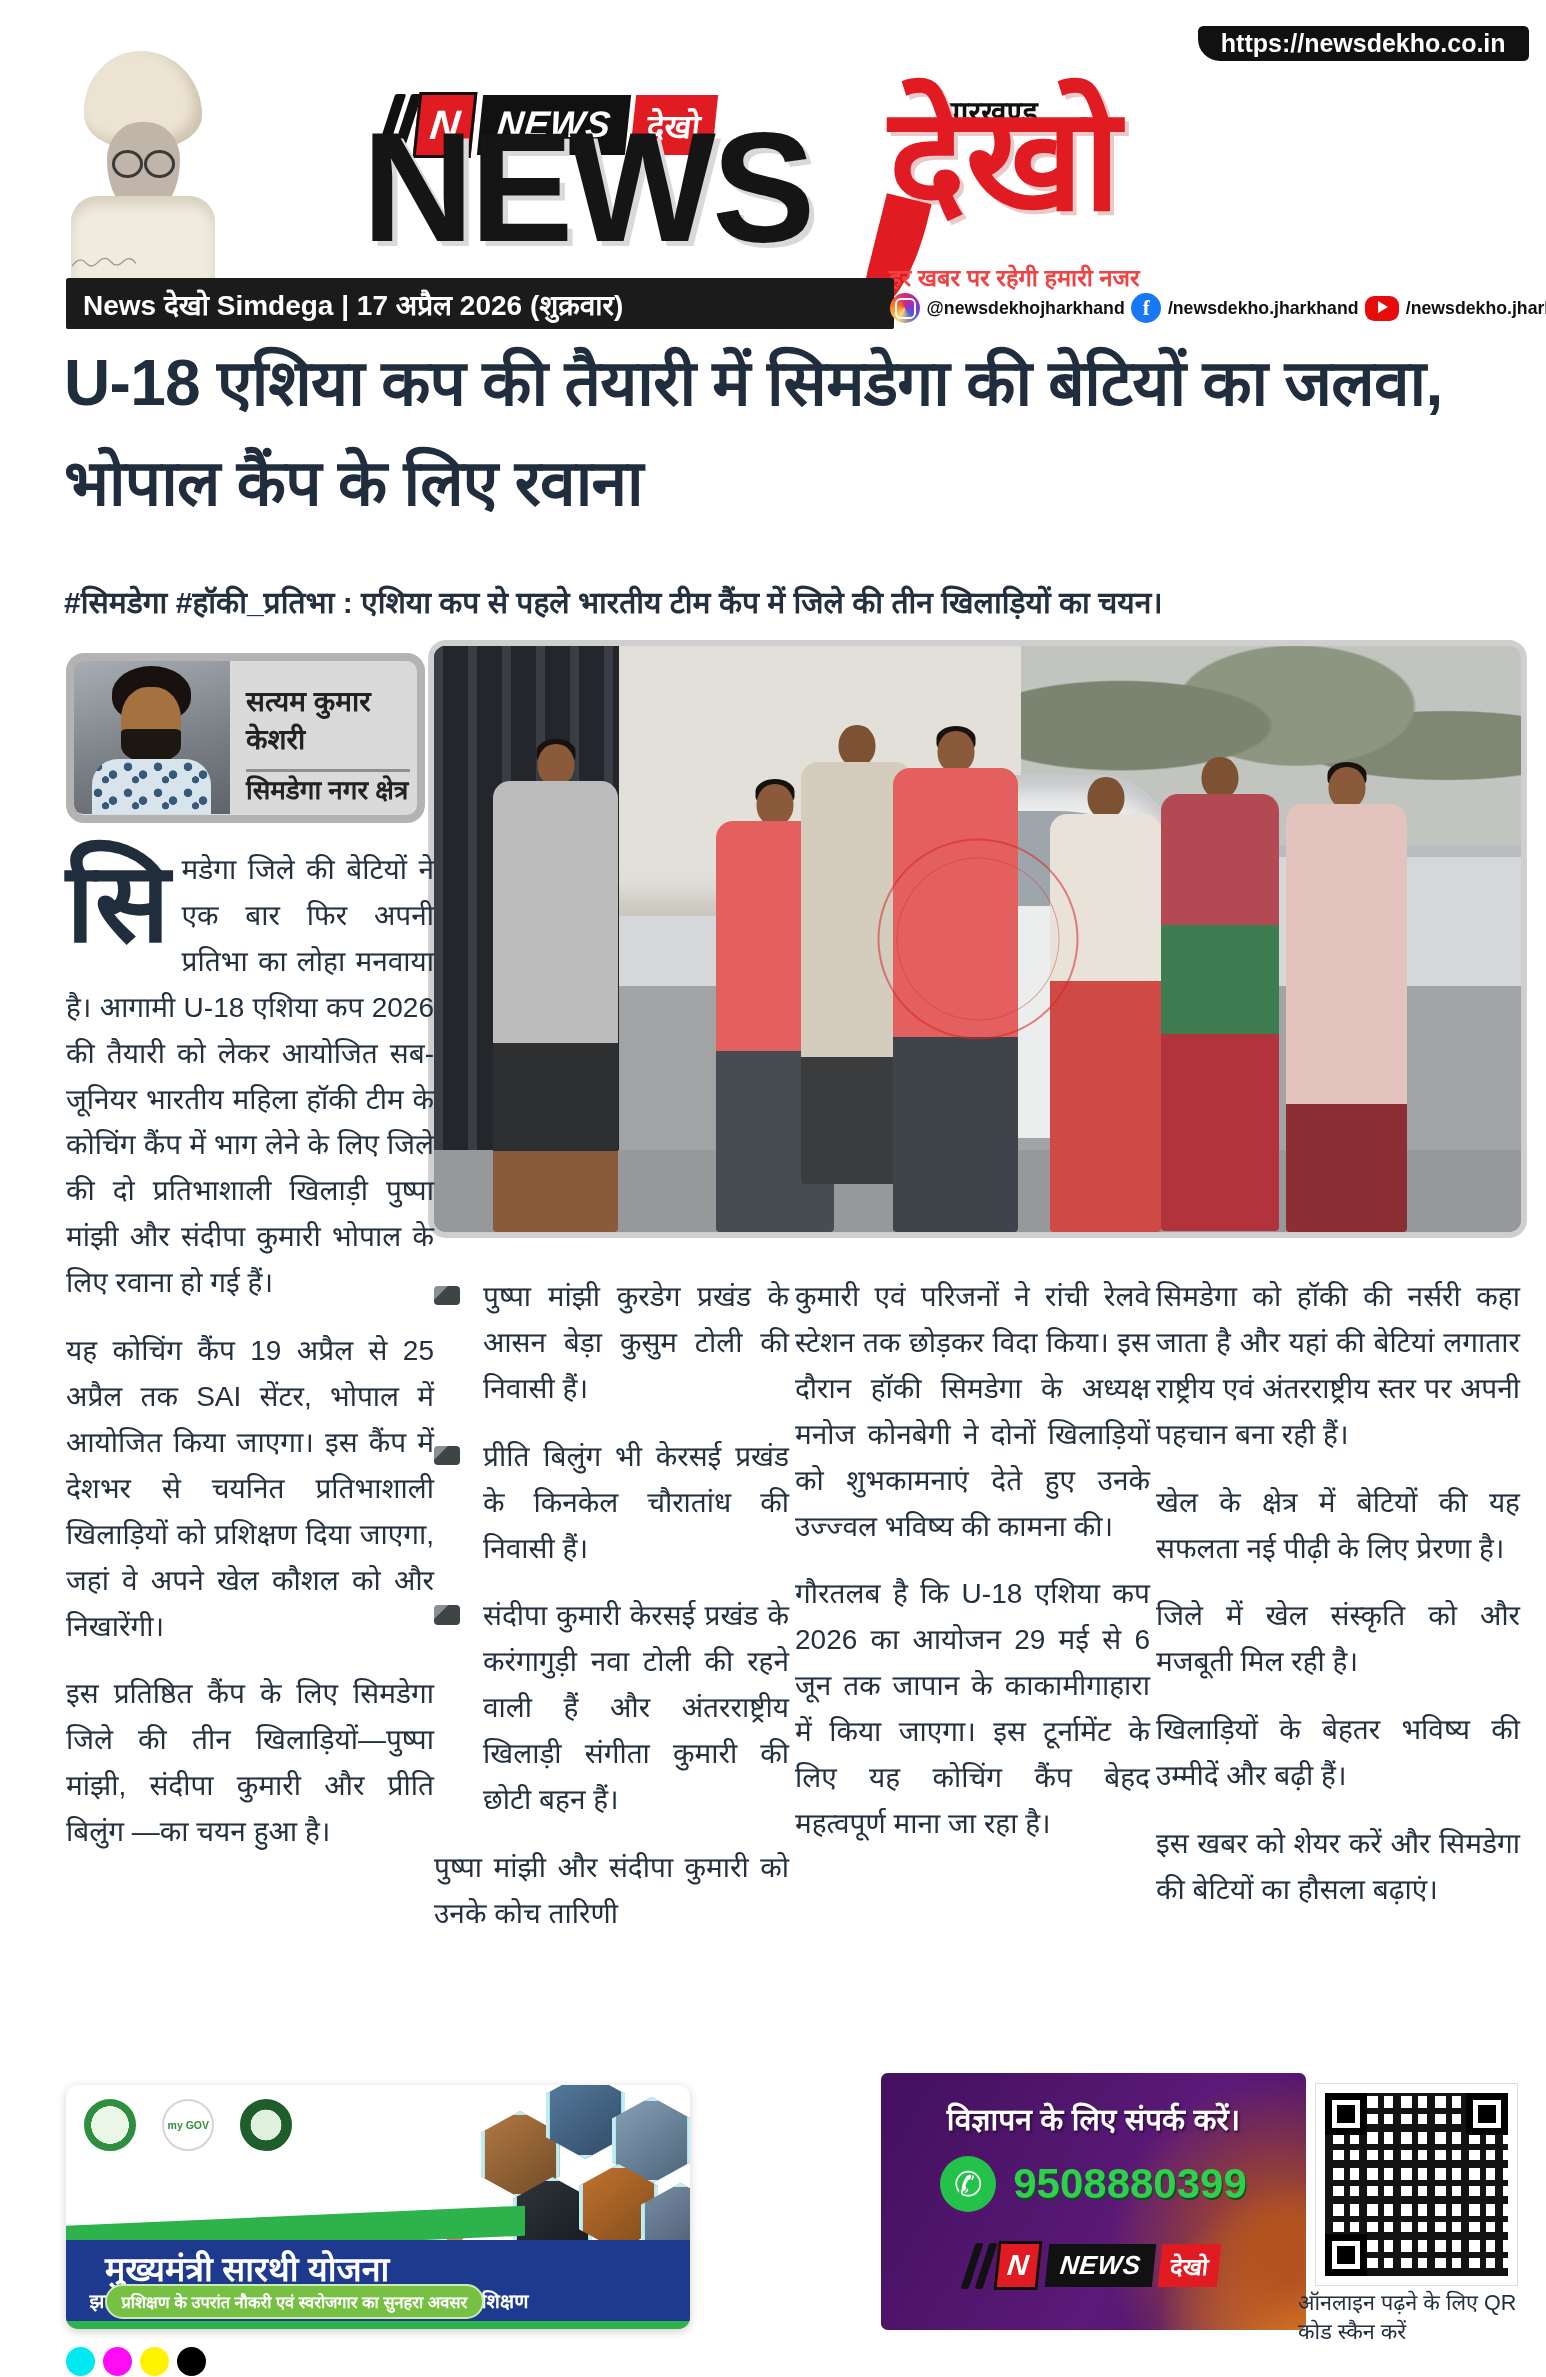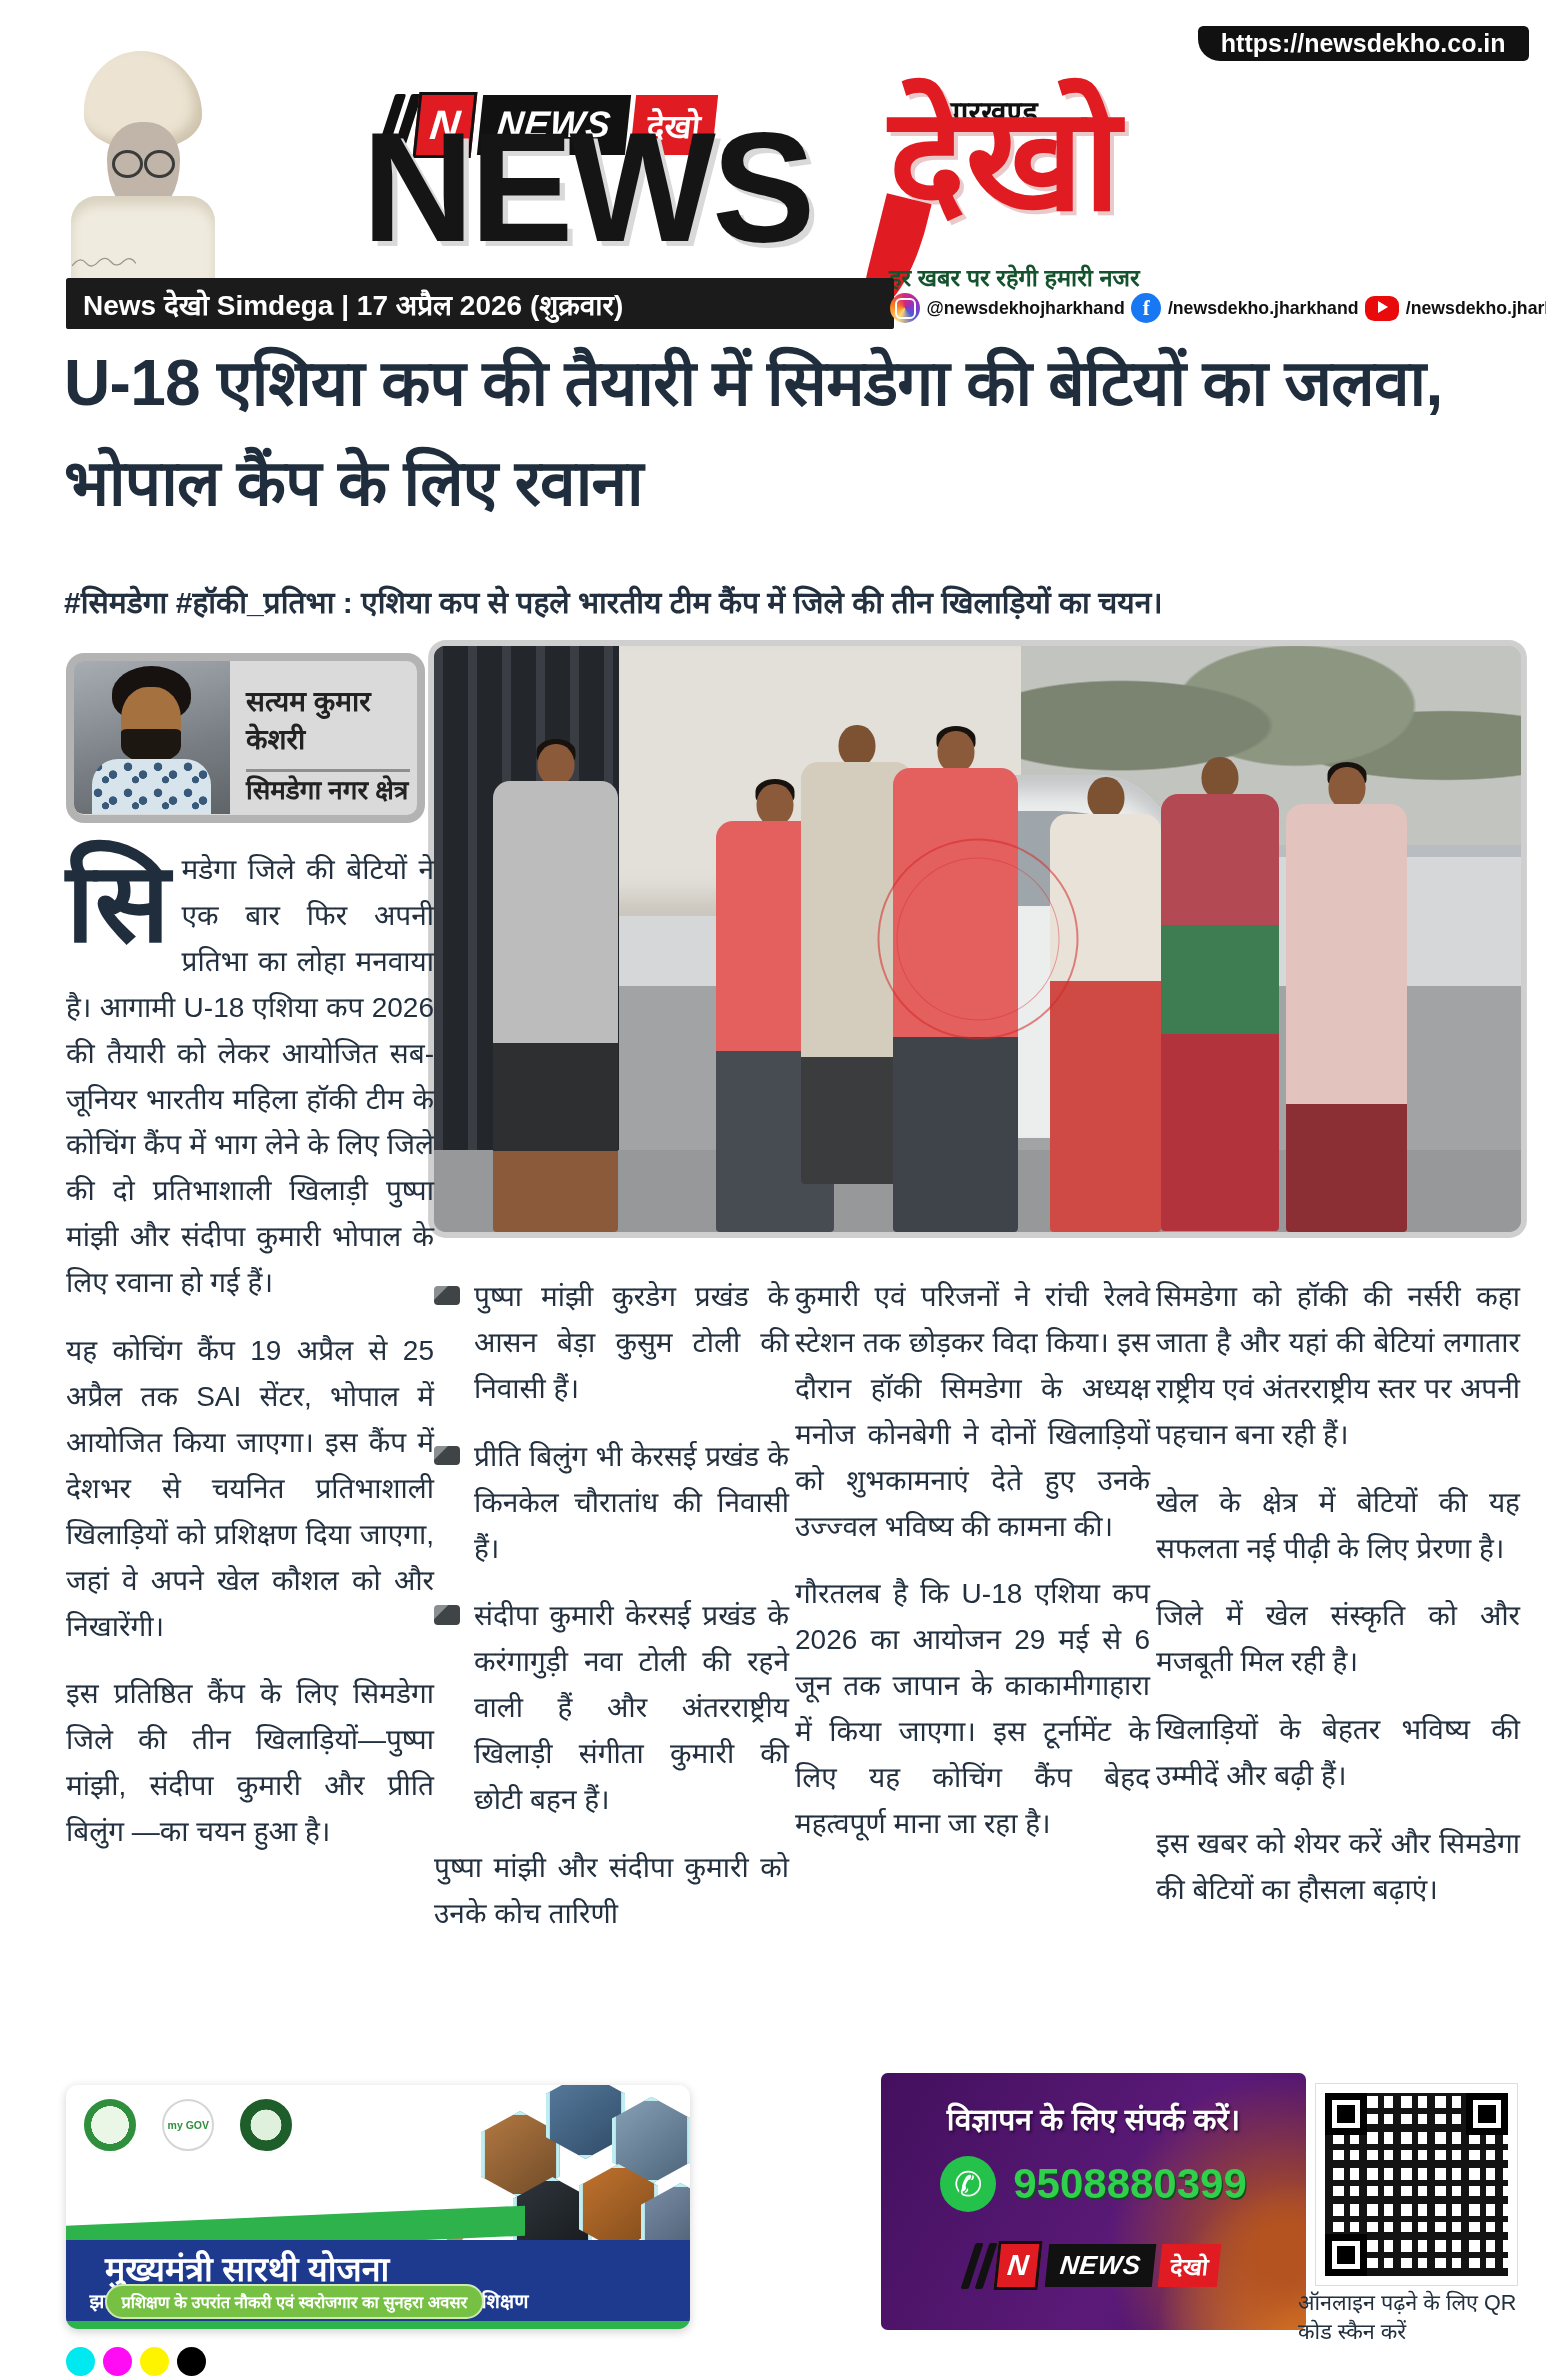--- a/index.html
+++ b/index.html
@@ -28,21 +28,21 @@
     font-size:41px;font-weight:900;font-style:italic;}
   .tile-news{height:60px;background:#111;color:#fff;font-size:37px;font-weight:900;
     font-style:italic;padding:0 17px;letter-spacing:0.7px;}
   .tile-dekho{height:60px;background:#e11b22;color:#fff;font-size:33px;font-weight:800;padding:0 14.4px;}
 
   .news-big{left:362px;top:110px;font-size:155px;line-height:1;font-weight:900;color:#151515;
     letter-spacing:-3.9px;text-shadow:5.2px 5.2px 0 #d9d9d9;}
   .dekho-big{left:889px;top:77px;font-size:144px;line-height:1.15;font-weight:900;color:#e11b22;
     text-shadow:3.9px 3.9px 0 #e9c9c9;}
   .state-small{left:937px;top:90px;font-size:31px;font-weight:800;color:#111;}
-  .tagline{left:889px;top:261px;font-size:23.6px;font-weight:800;color:#14532d;}
+  .tagline{left:889px;top:261px;font-size:23.6px;font-weight:800;color:#ef4444;}
   .swoosh{left:872px;top:197px;width:46px;height:118px;background:#e11b22;
     border-radius:0 0 90% 30%/0 0 100% 40%;transform:rotate(14deg);}
 
   .date-bar{left:66px;top:278px;width:811px;height:51px;background:#1b1b1b;color:#fff;
     display:flex;align-items:center;padding-left:17px;font-size:28px;font-weight:bold;border-radius:2.6px;}
   .social-row{left:890px;top:291px;height:34px;display:flex;align-items:center;gap:6.6px;}
   .handle{font-size:17.7px;font-weight:800;color:#111;white-space:nowrap;}
   .sic{width:30px;height:30px;border-radius:50%;display:flex;align-items:center;justify-content:center;flex:none;}
   .ig{background:conic-gradient(from 210deg,#feda75,#fa7e1e,#d62976,#962fbf,#4f5bd5,#feda75);}
   .ig i{display:block;width:17px;height:17px;border:2.6px solid #fff;border-radius:5.9px;}
@@ -100,21 +100,21 @@
   .p-body{position:absolute;left:0;right:0;top:37px;bottom:0;border-radius:17px 17px 3.9px 3.9px;}
   .wm{position:absolute;left:50%;top:50%;width:197px;height:197px;border:2.6px solid rgba(214,40,40,.55);
     border-radius:50%;transform:translate(-50%,-50%) rotate(-18deg);}
   .wm:after{content:"";position:absolute;inset:17px;border:1.3px solid rgba(214,40,40,.4);border-radius:50%;}
 
   
   .col{position:absolute;color:#22303f;font-size:28px;line-height:1.64;text-align:justify;}
   .col p{margin:0 0 22px 0;}
   .dropcap{float:left;font-size:111px;line-height:.8;font-weight:700;color:#1f2d3d;
     padding:11.8px 11.8px 0 0;}
-  .bullet-item{display:flex;gap:14px;margin-bottom:22px;}
+  .bullet-item{display:flex;gap:23px;margin-bottom:22px;}
   .bullet-sq{flex:none;width:26px;height:19.7px;margin-top:11.8px;border-radius:3.9px;
     background:linear-gradient(135deg,#8a8f93 0 30%,#3f4447 32%);}
   .bullet-text{flex:1;}
 
   
   .saarthi{left:66px;top:2085px;width:624px;height:244px;border-radius:11.8px;overflow:hidden;
     background:#fff;box-shadow:0 2.6px 9.2px rgba(0,0,0,.18);}
   .sa-green-band{position:absolute;left:-13px;top:131px;width:472px;height:30px;background:#2eb24c;
     transform:skewY(-2.5deg);}
   .sa-blue{position:absolute;left:0;top:155px;width:100%;height:81px;background:#1d3a8f;}

